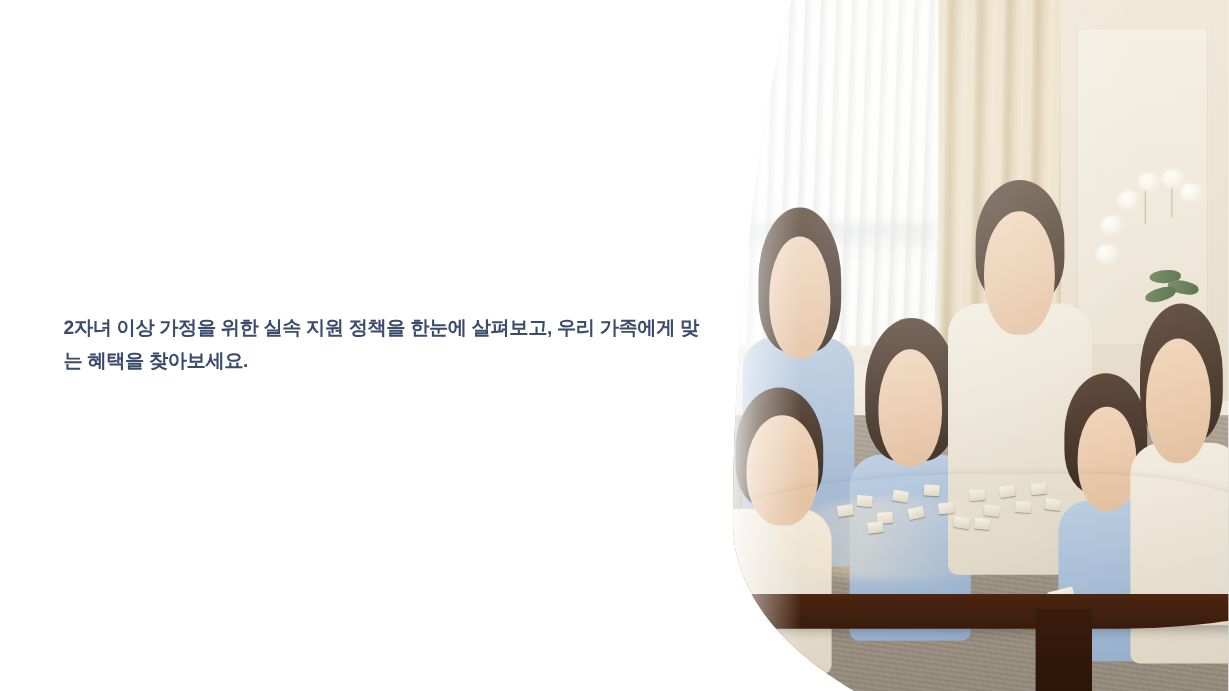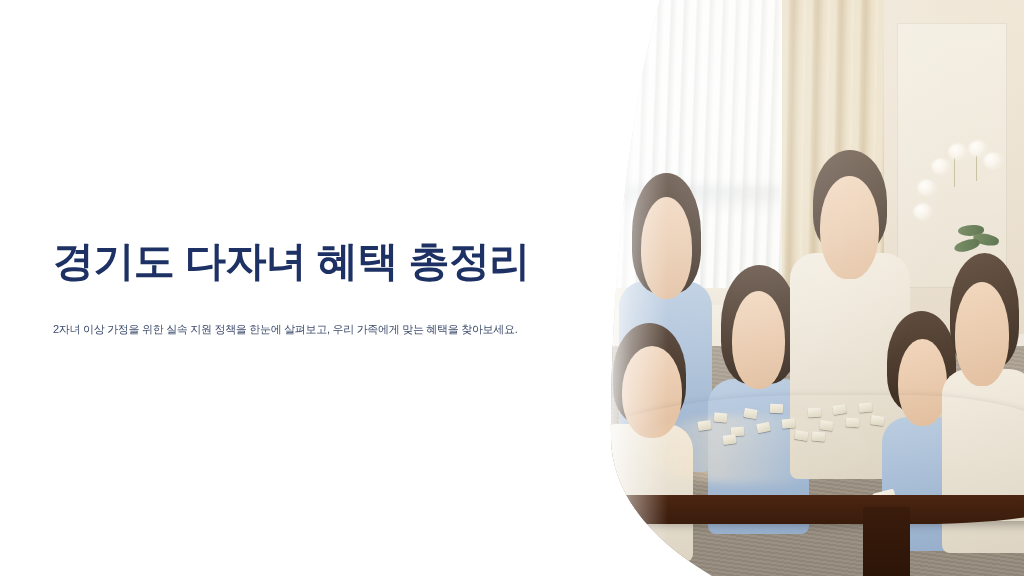--- a/index.html
+++ b/index.html
@@ -37,23 +37,23 @@
     margin: 0 0 34px 0;
     font-size: 41px;
     line-height: 1.18;
     font-weight: 700;
     letter-spacing: -0.6px;
     color: #1e3164;
     white-space: nowrap;
   }
   .subtitle {
     margin: 0;
-    font-size: 11px;
+    font-size: 16px;
     line-height: 1.72;
-    font-weight: 400;
+    font-weight: 700;
     letter-spacing: -0.3px;
     color: #3c4a6b;
     max-width: 540px;
   }
 
   
   .photo-wrap {
     position: absolute;
     left: 0;
     top: 0;
@@ -371,17 +371,16 @@
         <i style="left:14%; top:66%; transform:rotate(-7deg);"></i>
         <i style="left:56%; top:62%; transform:rotate(5deg);"></i>
       </div>
 
       <div class="photo-haze"></div>
       <div class="edge-feather"></div>
     </div>
   </div>
 
   <div class="text-panel">
-    <h1 class="title">경기도 다자녀 혜택 총정리</h1>
     <p class="subtitle">2자녀 이상 가정을 위한 실속 지원 정책을 한눈에 살펴보고, 우리 가족에게 맞는 혜택을 찾아보세요.</p>
   </div>
 
 </div>
 
 </body></html>

